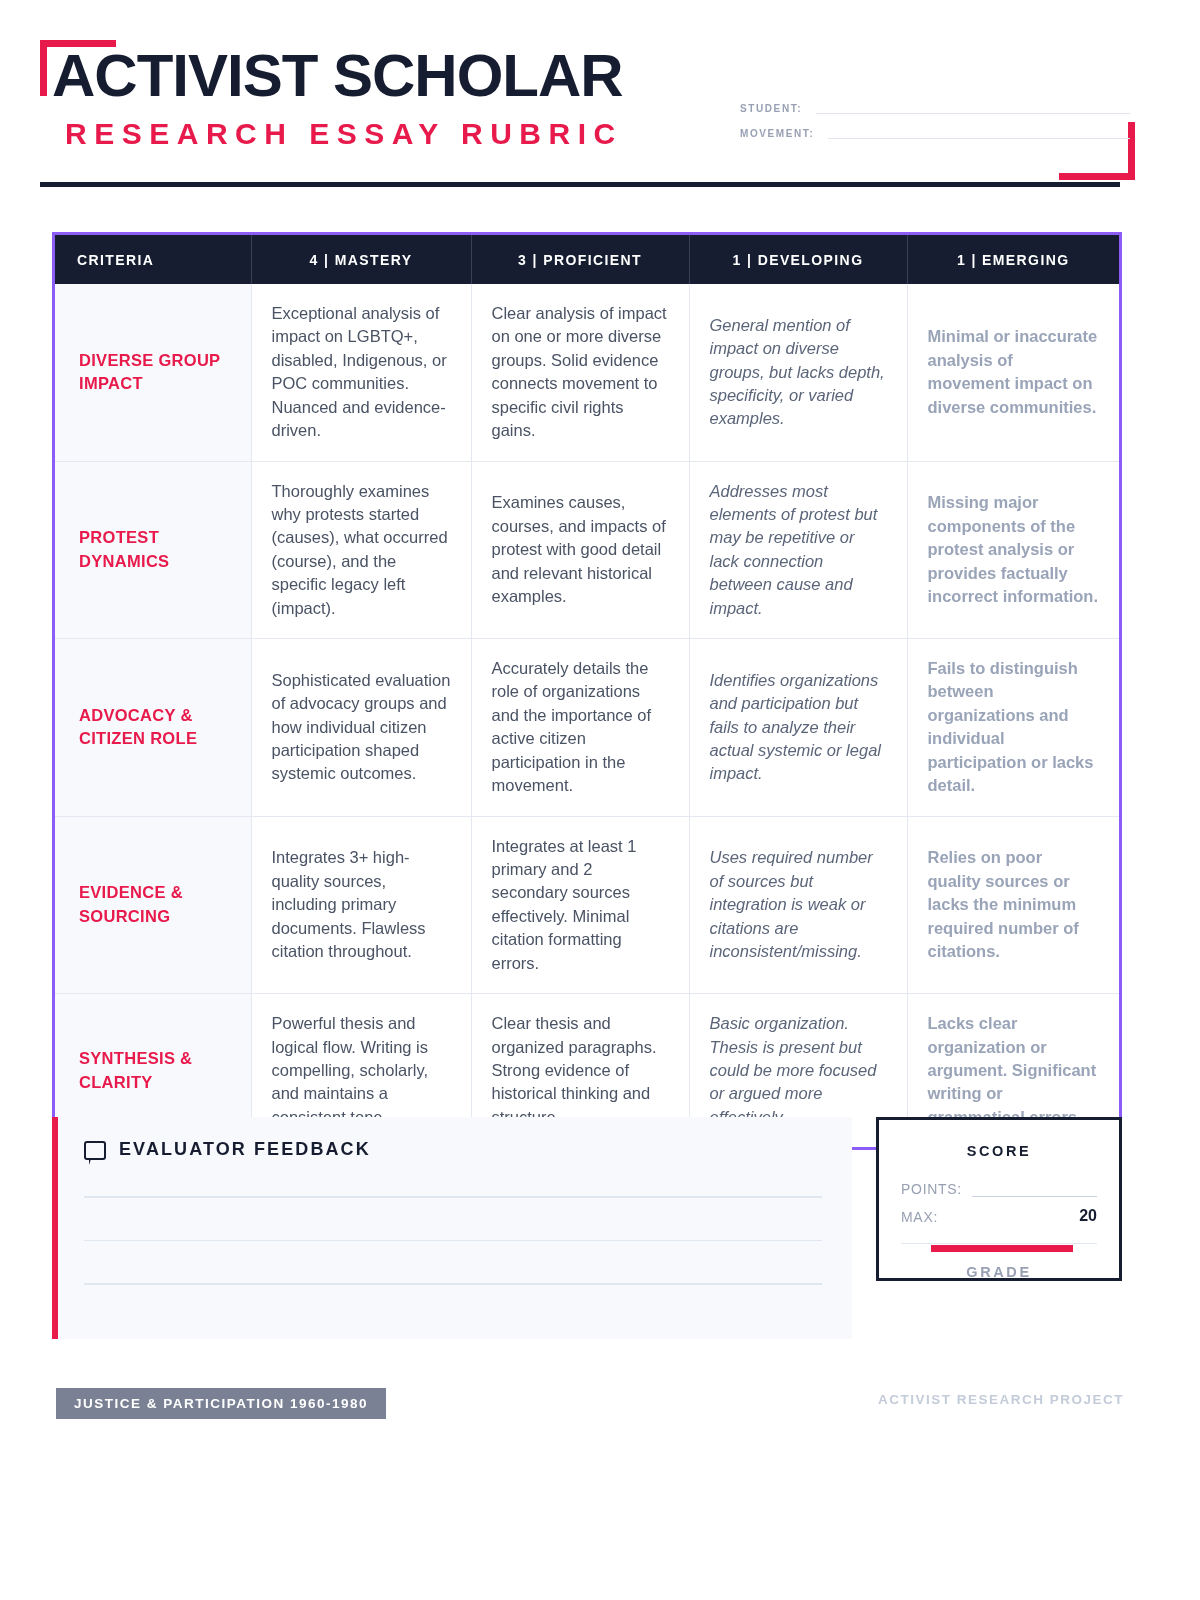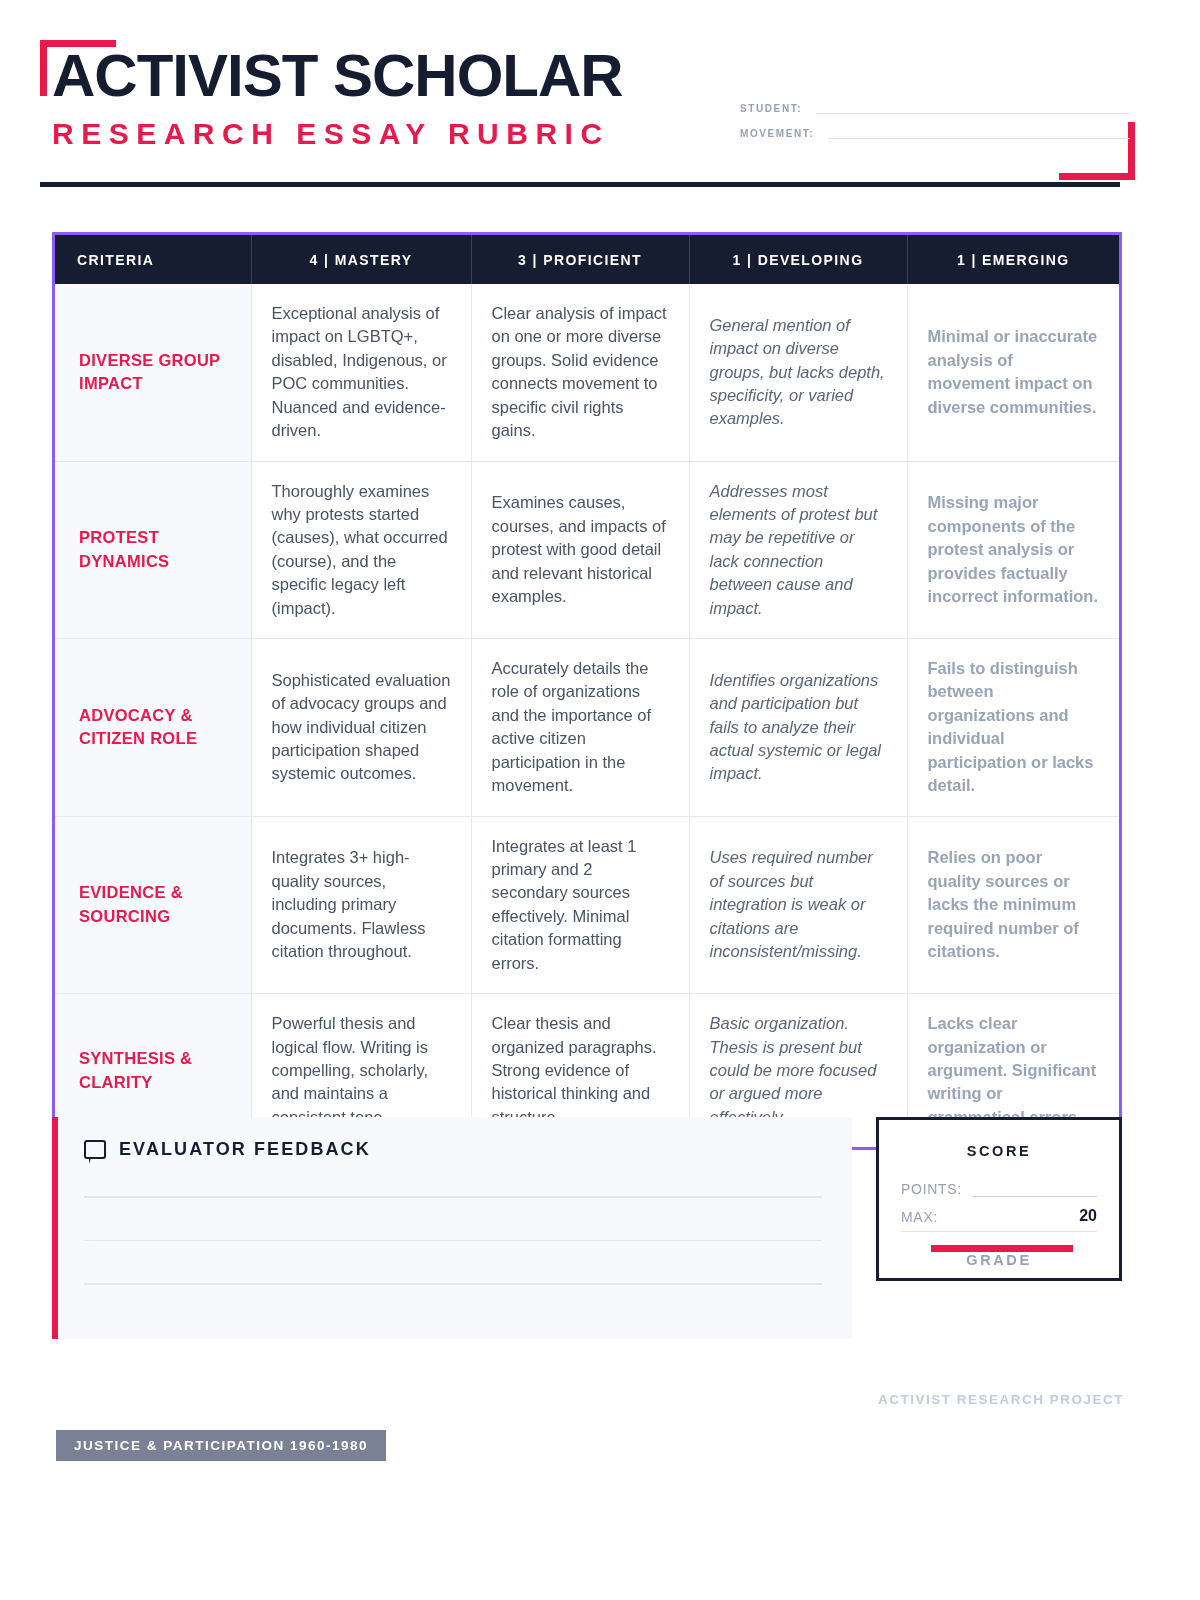--- a/index.html
+++ b/index.html
@@ -18,20 +18,21 @@
     background: #ffffff;
     overflow: hidden;
   }
 
   
   .header {
     position: absolute;
     left: 0; top: 0;
     width: 1200px;
     height: 215px;
+    text-align: right;
   }
 
   .corner-tl {
     position: absolute;
     left: 40px; top: 40px;
     width: 76px; height: 56px;
     border-left: 7px solid #E8194B;
     border-top: 7px solid #E8194B;
   }
 
@@ -163,21 +164,21 @@
     position: absolute;
     left: 52px; top: 1117px;
     width: 800px;
     height: 222px;
     background: #F7F9FC;
     border-left: 6px solid #E8194B;
   }
 
   .feedback-head {
     display: flex;
-    align-items: center;
+    align-items: flex-end;
     padding: 22px 0 0 26px;
   }
 
   .bubble-icon {
     width: 22px; height: 19px;
     border: 2.4px solid #161D31;
     border-radius: 3px;
     position: relative;
     margin-right: 13px;
   }
@@ -228,21 +229,21 @@
   .score-row {
     display: flex;
     align-items: flex-end;
     margin: 0 22px;
     padding-bottom: 4px;
   }
   .score-row.points { margin-top: 22px; }
   .score-row.max {
     margin-top: 6px;
     border-bottom: 1.5px solid #E1E7F1;
-    padding-bottom: 6px;
+    padding-bottom: 18px;
   }
 
   .score-label {
     font-size: 14px;
     font-weight: 400;
     letter-spacing: 0.7px;
     color: #98A0B3;
   }
   .score-fill {
     flex: 1;
@@ -278,21 +279,20 @@
   
   .footer-tag {
     position: absolute;
     left: 56px; top: 1388px;
     background: #7A8194;
     color: #ffffff;
     font-size: 13.5px;
     font-weight: 800;
     letter-spacing: 1.5px;
     padding: 8px 18px;
-    margin-top: 42px;
   }
 
   .footer-right {
     position: absolute;
     right: 76px; top: 1392px;
     font-size: 13.5px;
     font-weight: 800;
     letter-spacing: 1.5px;
     color: #C4CCDA;
   }

